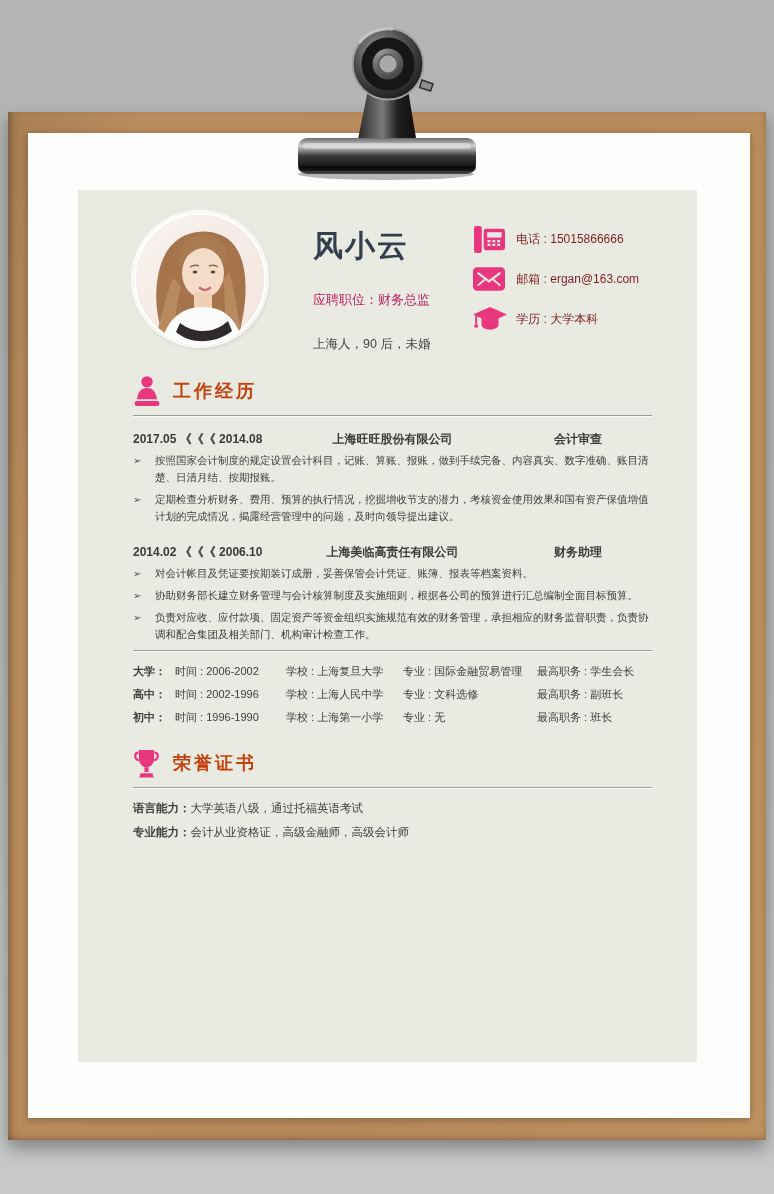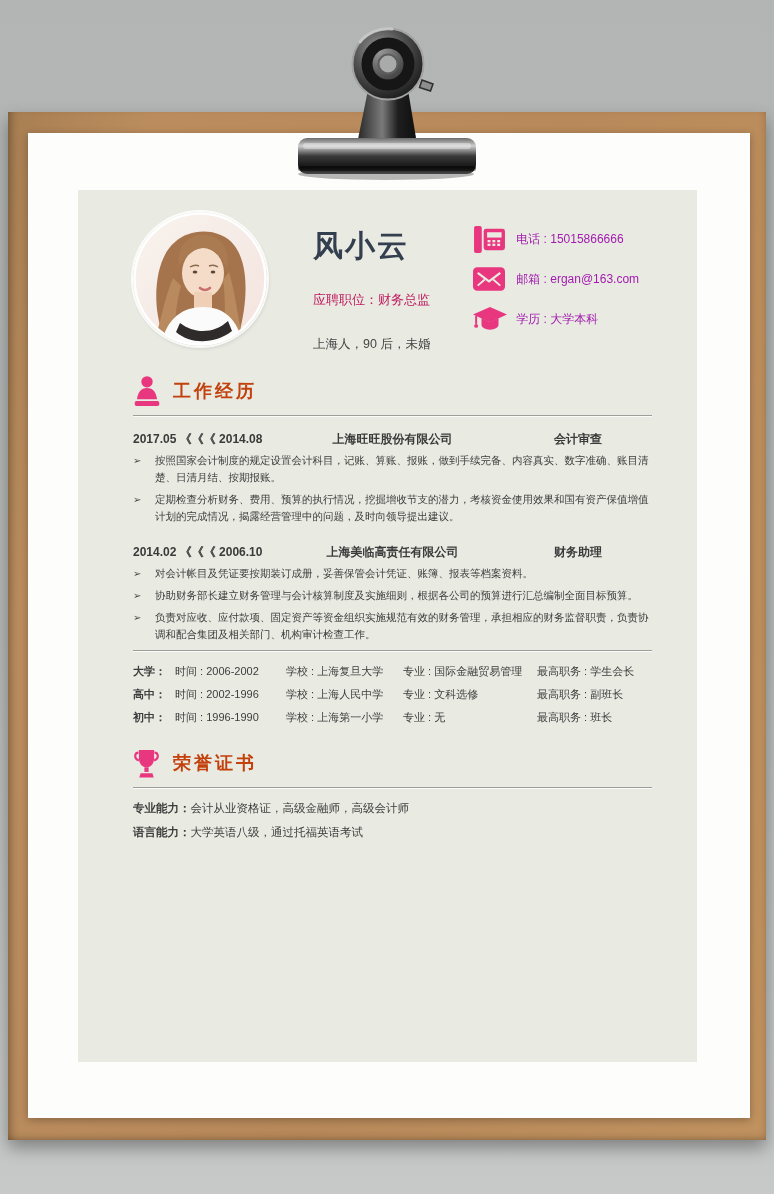--- a/index.html
+++ b/index.html
@@ -35,21 +35,21 @@
   
   .profile-row{display:flex;align-items:flex-start;}
   .avatar{width:134px;height:134px;flex:0 0 134px;border-radius:50%;overflow:hidden;box-shadow:0 0 0 2px rgba(255,255,255,.85),1px 2px 4px rgba(0,0,0,.15);}
   .identity{margin-left:46px;padding-top:14px;width:190px;}
   .name{font-size:30px;font-weight:bold;color:var(--name-color);letter-spacing:2px;}
   .subtitle{margin-top:24px;font-size:13px;color:#be185d;}
   .basic-info{margin-top:27px;font-size:12.5px;color:#454545;}
   .contacts{margin-left:auto;padding-top:12px;width:212px;}
   .contact-row{display:flex;align-items:center;height:30px;margin-bottom:10px;}
   .contact-row .cicon{width:34px;flex:0 0 34px;display:flex;align-items:center;}
-  .contact-row .ctext{font-size:12px;margin-left:9px;color:#a21caf;}
+  .contact-row .ctext{font-size:12px;margin-left:9px;color:#7f1d1d;}
   
   .section-head{display:flex;align-items:center;margin-top:21px;height:34px;}
   .section-head .sicon{width:34px;flex:0 0 34px;display:flex;align-items:center;justify-content:flex-start;}
   .section-title{font-size:18px;font-weight:bold;color:#c2410c;letter-spacing:3px;margin-left:6px;}
   .divider{height:1px;background:var(--divider);box-shadow:0 1px 0 rgba(255,255,255,.75);margin-top:7px;border:0;}
   
   .job{margin-top:15px;}
   .job + .job{margin-top:19px;}
   .job-head{position:relative;font-size:12px;font-weight:bold;color:#3a3a3a;height:17px;}
   .job-period{position:absolute;left:0;}
@@ -256,24 +256,24 @@
           <rect class="acc" x="13.5" y="22.5" width="5" height="5.5"></rect>
           <path class="acc" d="M9 29.5 H23 L24.5 34.5 H7.5 Z"></path>
         </svg>
       </span>
       <span class="section-title">荣誉证书</span>
     </div>
     <hr class="divider">
 
     <div class="honors-body">
       <div class="honor-line">
+        <b>语言能力：</b><span>大学英语八级，通过托福英语考试</span>
+      </div>
+      <div class="honor-line">
         <b>专业能力：</b><span>会计从业资格证，高级金融师，高级会计师</span>
-      </div>
-      <div class="honor-line">
-        <b>语言能力：</b><span>大学英语八级，通过托福英语考试</span>
       </div>
     </div>
   </div>
 
 
 </div>
 
 <svg class="clip" viewBox="0 0 200 158">
   <defs>
     <linearGradient id="barGrad" x1="0" y1="0" x2="0" y2="1">

